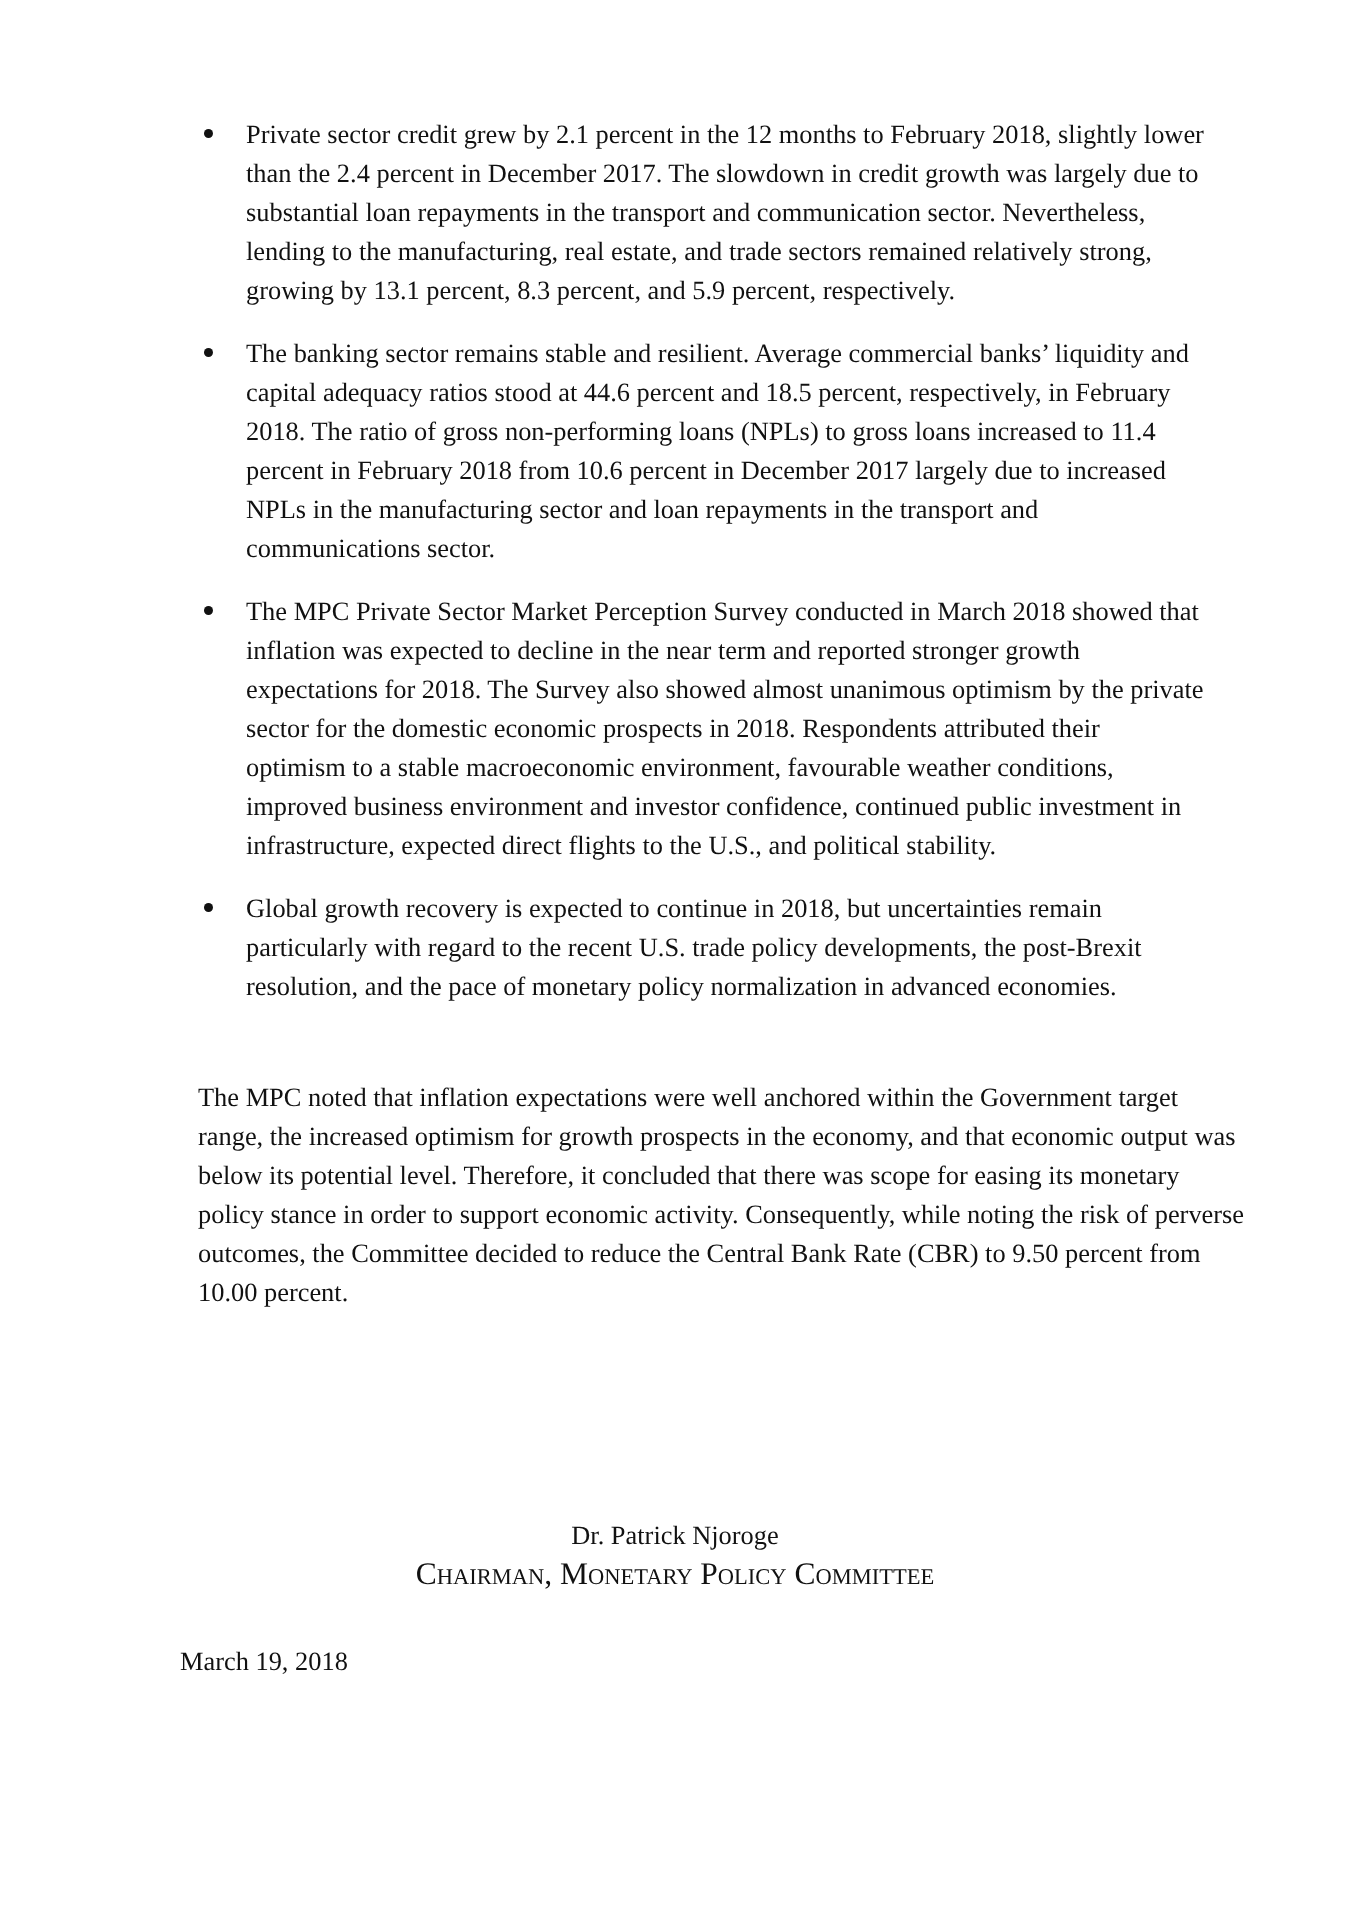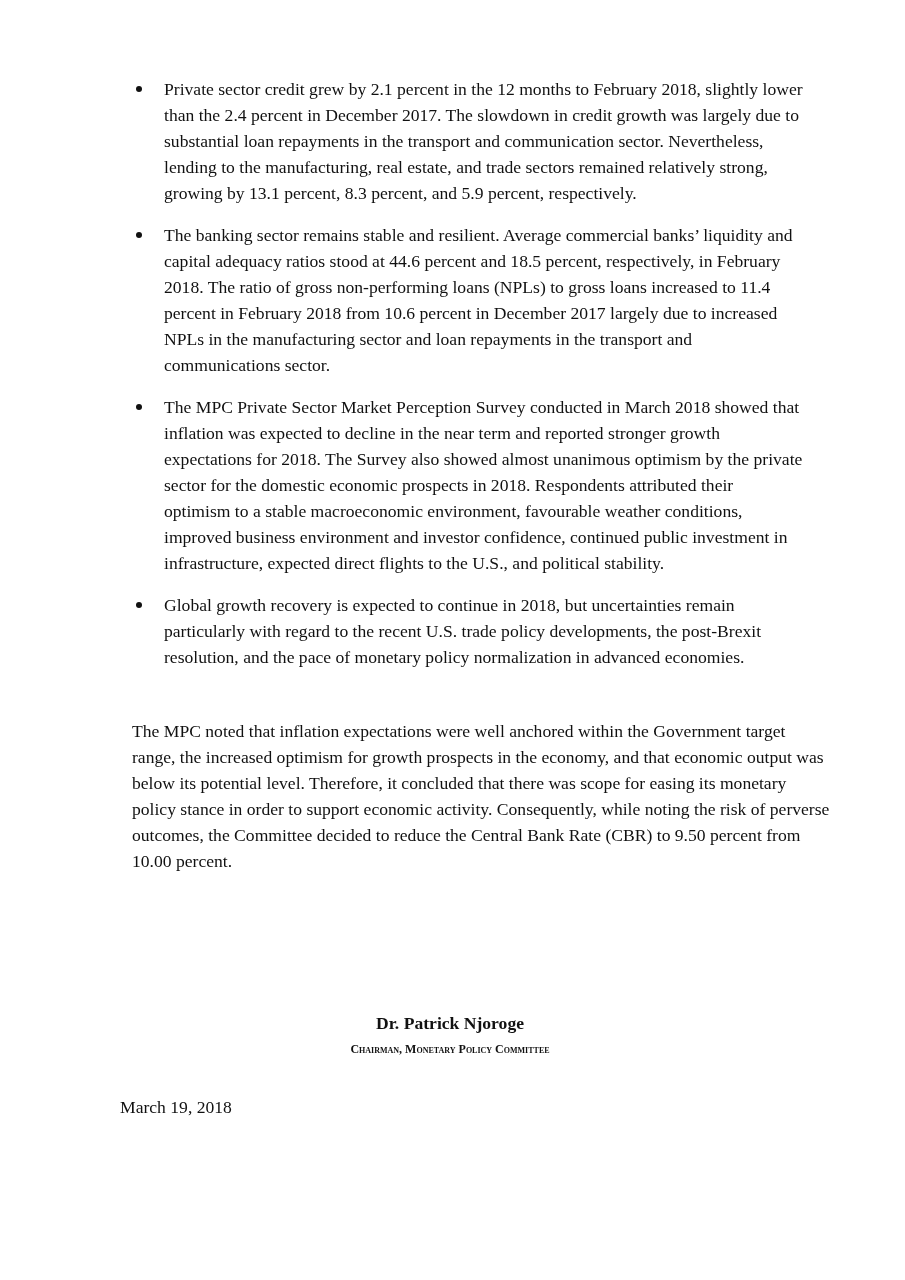--- a/index.html
+++ b/index.html
@@ -5,23 +5,23 @@
   html, body { margin: 0; padding: 0; background: #ffffff; }
   body { width: 905px; height: 1280px; position: relative; overflow: hidden;
          font-family: "Liberation Serif", "DejaVu Serif", serif; color: #111; }
   .page { position: absolute; left: 120px; top: 60px; width: 700px; font-size: 17.6px; line-height: 26px; }
   ul.bullets { list-style: none; margin: 0; padding: 0; }
   ul.bullets li { position: relative; padding-left: 28px; margin: 16px; }
   .bullet-dot { position: absolute; left: 0; top: 10px; width: 6px; height: 6px; border-radius: 50%; background: #111; }
   p.para { margin: 12px; }
   .p1 { position: absolute; top: 646px; left: 0; width: 700px; }
   .p2 { position: absolute; top: 818px; left: 0; width: 700px; }
-  .sig { position: absolute; top: 950px; left: 0; width: 660px; text-align: center; font-weight: bold; }
+  .sig { position: absolute; top: 950px; left: 0; width: 660px; text-align: center; font-weight: normal; }
   .sig-name { display: block; }
-  .sig-title { display: block; font-variant: small-caps; font-size: 12px; }
+  .sig-title { display: block; font-variant: small-caps; font-size: 21px; }
   .date { position: absolute; top: 1034px; left: 0; }
 </style>
 </head>
 <body>
 
 <div class="page">
   <ul class="bullets">
     <li>
       <span class="bullet-dot"></span>
       <span>Private sector credit grew by 2.1 percent in the 12 months to February 2018, slightly lower than the 2.4 percent in December 2017. The slowdown in credit growth was largely due to substantial loan repayments in the transport and communication sector. Nevertheless, lending to the manufacturing, real estate, and trade sectors remained relatively strong, growing by 13.1 percent, 8.3 percent, and 5.9 percent, respectively.</span>

